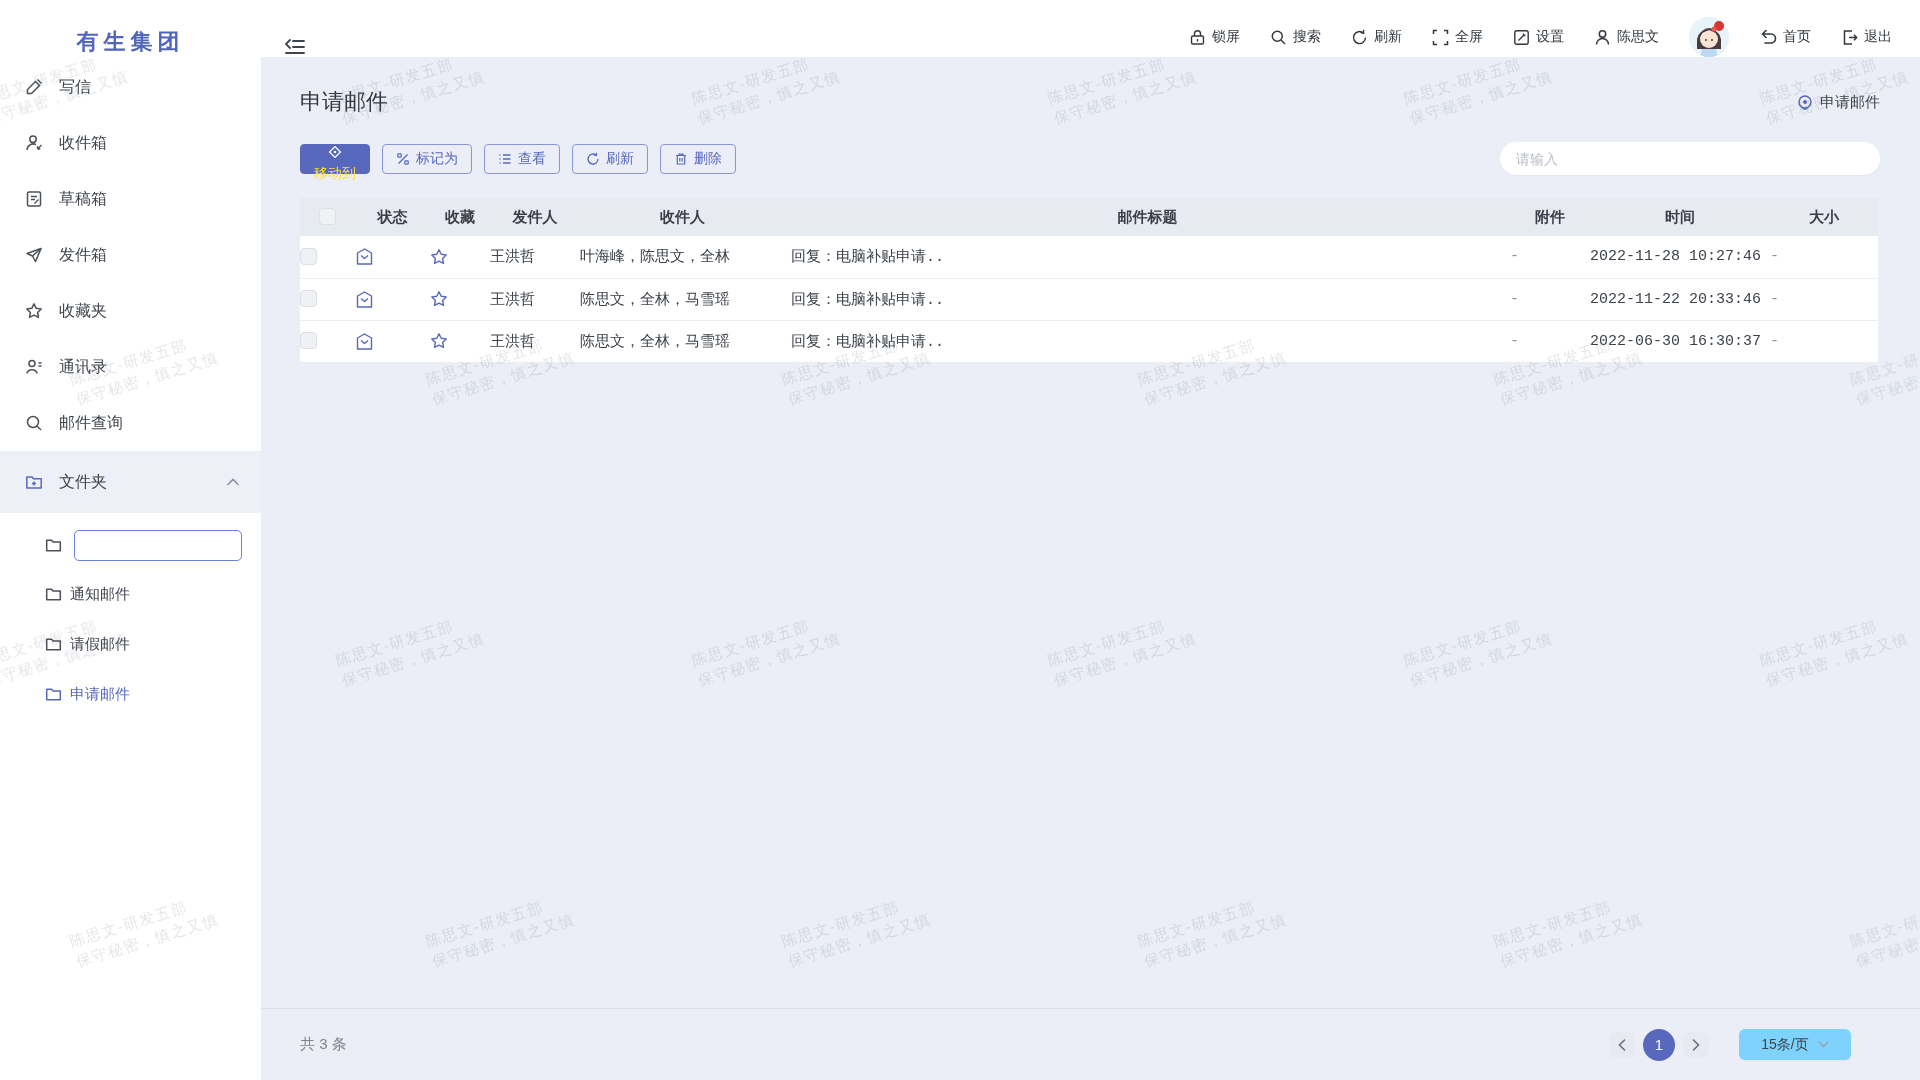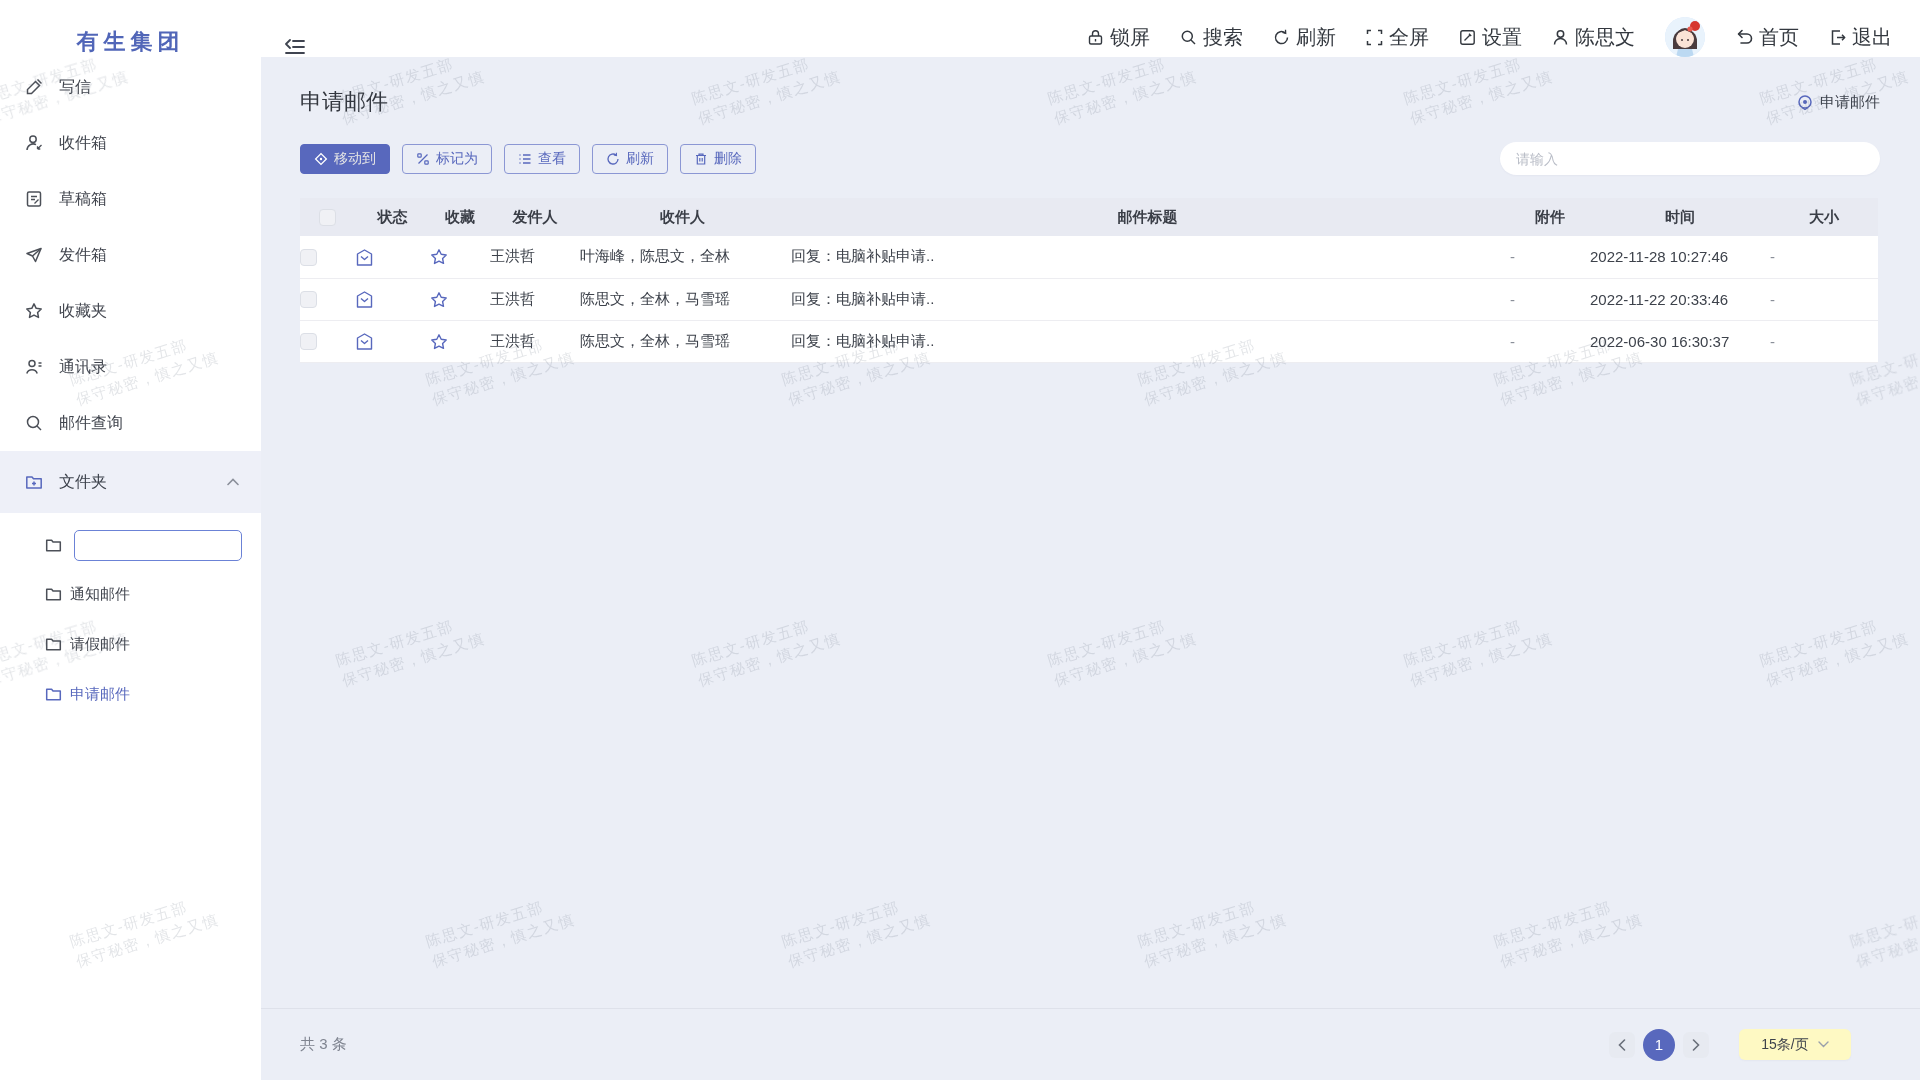--- a/index.html
+++ b/index.html
@@ -3,21 +3,21 @@
 <meta charset="utf-8">
 <style>
   * { margin:0; padding:0; box-sizing:border-box; }
   html,body { width:1920px; height:1080px; overflow:hidden; }
   body { font-family:"Liberation Sans","DejaVu Sans",sans-serif; background:#fff; color:#3a3f48; }
 
   
   .header { height:57px; display:flex; align-items:flex-end; background:#fff; position:relative; z-index:2; }
   .logo { width:261px; text-align:center; font-size:22px; font-weight:600; letter-spacing:5px; color:#5166b8; }
   .collapse-btn { margin-left:24px; display:flex; align-items:center; cursor:pointer; }
-  .top-menu { margin-left:auto; display:flex; align-items:center; gap:30px; padding-right:28px; font-size:20px; color:#33383f; }
+  .top-menu { margin-left:auto; display:flex; align-items:center; gap:30px; padding-right:28px; font-size:14px; color:#33383f; }
   .top-item { display:flex; align-items:center; gap:6px; cursor:pointer; white-space:nowrap; }
   .avatar { width:40px; height:40px; border-radius:50%; overflow:hidden; background:#dceafb; flex:0 0 auto; }
 
   
   .main-row { display:flex; height:1023px; }
   .sidebar { width:261px; background:#fff; flex:0 0 auto; padding-top:2px; }
   .content { flex:1; background:#ebeef6; display:flex; flex-direction:column; position:relative; }
 
   
   .nav-item { height:56px; display:flex; align-items:center; gap:16px; padding-left:25px; font-size:16px; color:#41454e; cursor:pointer; }
@@ -30,45 +30,45 @@
   .folder-item.active svg { stroke:#5868bd; }
 
   
   .content-head { display:flex; justify-content:space-between; align-items:center; padding:30px 40px 0 39px; }
   .page-title { font-size:22px; font-weight:500; color:#33373f; }
   .breadcrumb { display:flex; align-items:center; gap:7px; font-size:15px; color:#3c414b; }
 
   
   .toolbar { display:flex; align-items:center; margin:25px 40px 0 39px; }
   .btn { height:30px; display:inline-flex; align-items:center; gap:6px; padding:0 13px; font-size:14px; border-radius:4px; cursor:pointer; margin-right:12px; }
-  .btn-primary { background:#5868bd; color:#e5e5e5; border:1px solid #5868bd; }
+  .btn-primary { background:#5868bd; color:#fde047; border:1px solid #5868bd;flex-direction:column; }
   .btn-outline { background:transparent; color:#5868bd; border:1px solid #8b97d4; }
   .search-box { margin-left:auto; width:380px; height:33px; border-radius:17px; background:#fff; display:flex; align-items:center; padding:12px 16px; box-shadow:0 1px 2px rgba(40,50,90,0.04); }
   .search-box input { border:none; outline:none; background:transparent; width:100%; font-size:14px; color:#3a3f48; }
   .search-box input::placeholder { color:#b9bdc7; }
 
   
-  .table-wrap { margin:23px 42px 0 39px; }
+  .table-wrap { margin:23px 42px 0 39px;font-family:Liberation Mono, monospace; }
   table { width:100%; border-collapse:collapse; table-layout:fixed; }
   thead tr { background:#e8eaf2; height:38px; }
   th { font-size:15px; font-weight:bold; color:#3a3e47; text-align:center; }
   th.col-subject { text-align:center; }
   tbody tr { background:#fff; height:42px; border-bottom:1px solid #ededf1; cursor:pointer; }
   td { font-size:15px; color:#3d424b; text-align:left; white-space:nowrap; overflow:hidden; }
   td.cell-subject { text-align:left; padding-left:6px; }
   td.dim { color:#8a8f99; }
   .checkbox { display:inline-block; width:17px; height:17px; border-radius:4px; background:#f0f1f5; border:1px solid #dcdfe6; vertical-align:middle; cursor:pointer; }
 
   
   .content-footer { margin-top:auto; height:72px; border-top:1px solid #dee1ea; display:flex; align-items:center; padding:0 69px 0 39px; }
   .total-text { font-size:15px; color:#7f8490; }
   .pager { margin-left:auto; display:flex; align-items:center; gap:8px; }
   .pg-btn { width:26px; height:26px; border-radius:6px; background:#e7eaf1; display:flex; align-items:center; justify-content:center; cursor:pointer; }
   .pg-current { width:32px; height:32px; border-radius:50%; background:#5868bd; color:#fff; font-size:15px; display:flex; align-items:center; justify-content:center; cursor:pointer; }
-  .page-size { margin-left:22px; width:112px; height:31px; background:#fef9c3; border-radius:6px; display:flex; align-items:center; justify-content:center; gap:9px; font-size:14px; color:#3d424b; cursor:pointer; box-shadow:0 1px 2px rgba(40,50,90,0.04); }
+  .page-size { margin-left:22px; width:112px; height:31px; background:#7dd3fc; border-radius:6px; display:flex; align-items:center; justify-content:center; gap:9px; font-size:14px; color:#3d424b; cursor:pointer; box-shadow:0 1px 2px rgba(40,50,90,0.04); }
 
   
   #watermarks { position:fixed; inset:0; pointer-events:none; z-index:50; }
   .wm { position:absolute; transform:rotate(-17deg); font-size:15px; letter-spacing:1.5px; color:rgba(90,98,117,0.17); line-height:21px; white-space:nowrap; }
 
   svg { display:block; }
 </style>
 </head>
 <body>
 

